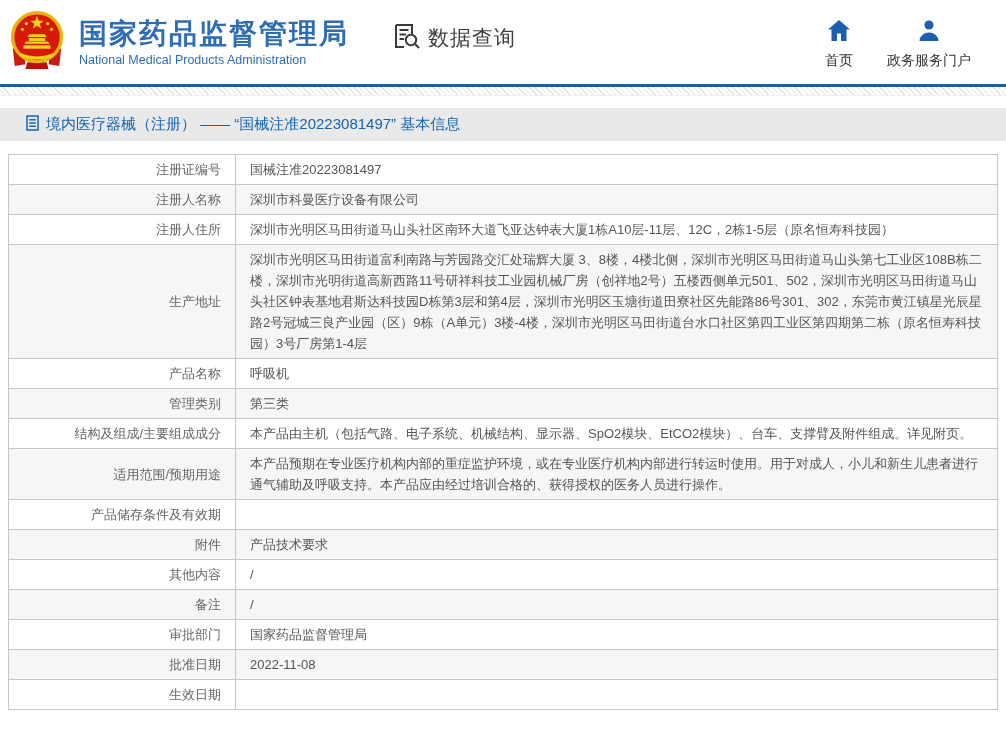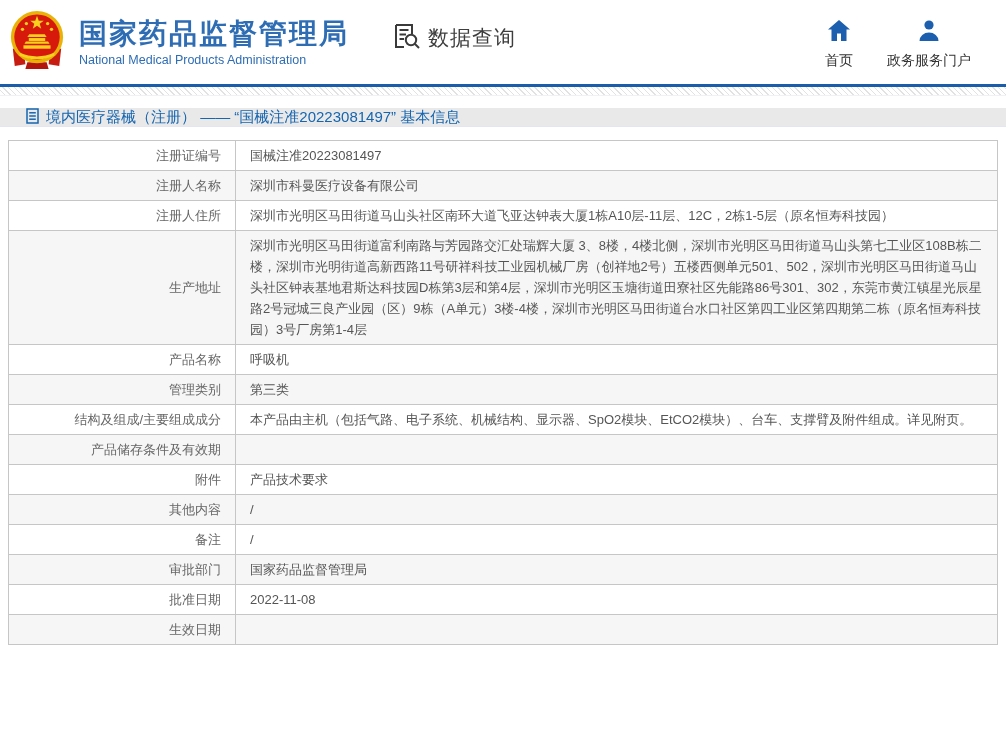--- a/index.html
+++ b/index.html
@@ -31,21 +31,21 @@
   
   .accent-line { height: 3px; background: #1a5dab; }
   .hatch-band {
     height: 9px;
     background: repeating-linear-gradient(
       45deg, #ffffff 0px, #ffffff 3px, #e2e2e2 3px, #e2e2e2 4px);
     border-bottom: 1px solid #f0f0f5;
   }
   
   .breadcrumb-band {
-    margin-top: 12px; height: 19px; background: #e9e9e9;
+    margin-top: 12px; height: 33px; background: #e9e9e9;
     display: flex; align-items: center; padding-left: 26px;
     border-bottom: 1px solid #e4e4f2;
   }
   .breadcrumb {
     display: flex; align-items: center; gap: 7px;
     font-size: 15px; color: #1565b0; white-space: nowrap;
   }
   
   .detail-table {
     width: calc(100% - 16px); margin: 13px 8px 0 8px;
@@ -166,20 +166,24 @@
       </tr>
     <tr>
         <th>管理类别</th>
         <td>第三类</td>
       </tr>
     <tr>
         <th>结构及组成/主要组成成分</th>
         <td>本产品由主机（包括气路、电子系统、机械结构、显示器、SpO2模块、EtCO2模块）、台车、支撑臂及附件组成。详见附页。</td>
       </tr>
     <tr>
+        <th>适用范围/预期用途</th>
+        <td>本产品预期在专业医疗机构内部的重症监护环境，或在专业医疗机构内部进行转运时使用。用于对成人，小儿和新生儿患者进行通气辅助及呼吸支持。本产品应由经过培训合格的、获得授权的医务人员进行操作。</td>
+      </tr>
+    <tr>
         <th>产品储存条件及有效期</th>
         <td></td>
       </tr>
     <tr>
         <th>附件</th>
         <td>产品技术要求</td>
       </tr>
     <tr>
         <th>其他内容</th>
         <td>/</td>

